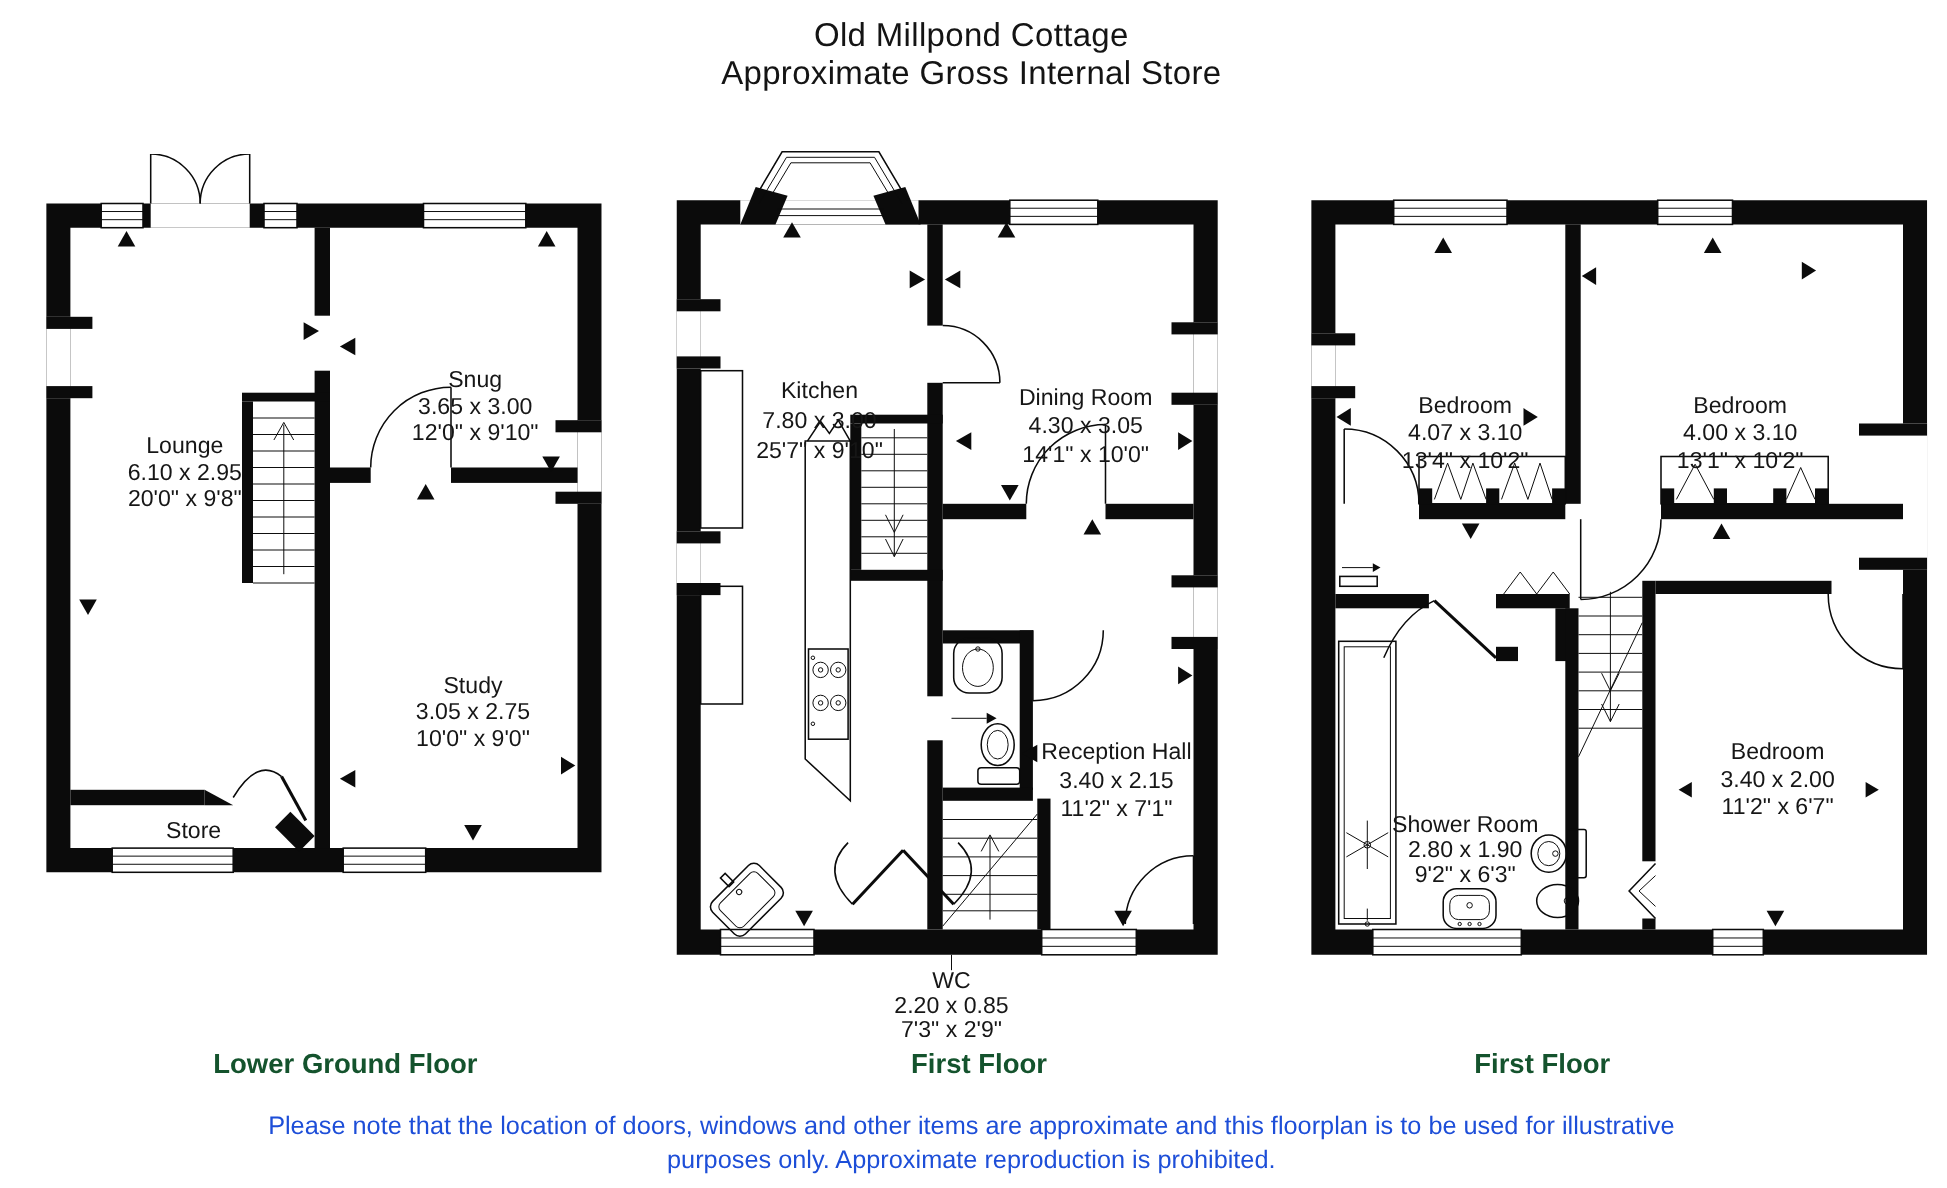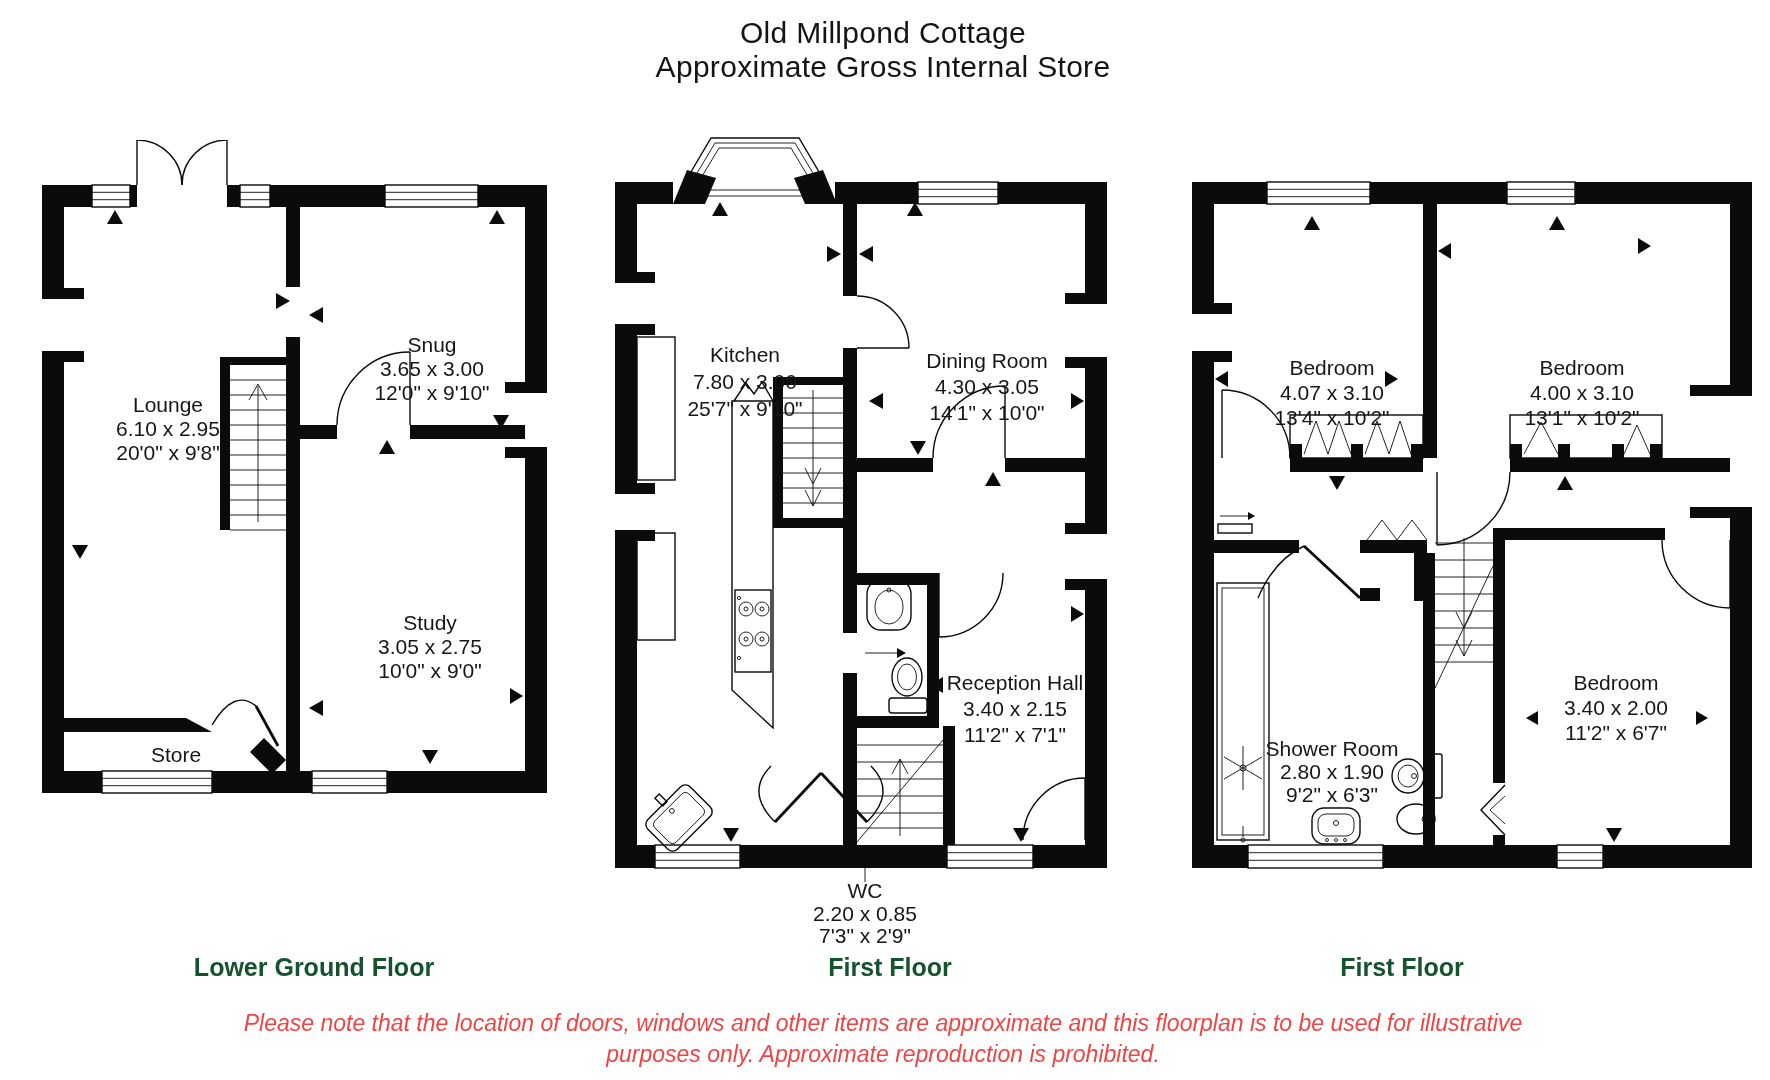--- a/index.html
+++ b/index.html
@@ -3,21 +3,21 @@
 <meta charset="utf-8">
 <style>
   html,body{margin:0;padding:0;background:#ffffff;}
   body{width:1770px;height:1080px;position:relative;overflow:hidden;
        font-family:"Liberation Sans", sans-serif;color:#161616;}
   .title-block{position:absolute;left:0;top:16px;width:1766px;text-align:center;
                font-size:30px;line-height:34px;color:#141414;letter-spacing:.3px;}
   .floor-label{position:absolute;top:953px;transform:translateX(-50%);
                font-size:25px;font-weight:bold;color:#14532d;white-space:nowrap;}
   .disclaimer{position:absolute;left:883px;top:1008px;transform:translateX(-50%);
-              width:1300px;text-align:center;font-size:23px;line-height:31px;color:#ef4444;font-style:italic;}
+              width:1300px;text-align:center;font-size:23px;line-height:31px;color:#1d4ed8;}
   svg{position:absolute;}
   .wall{fill:#0b0b0b;stroke:none;}
   .white{fill:#ffffff;stroke:none;}
   .thin{fill:none;stroke:#0b0b0b;stroke-width:1.4;}
   .hair{fill:none;stroke:#0b0b0b;stroke-width:0.9;}
   .leaf{fill:none;stroke:#0b0b0b;stroke-width:2.8;}
   .mark{fill:#0b0b0b;stroke:none;}
   .lbl{font-family:"Liberation Sans",sans-serif;font-size:21px;fill:#161616;text-anchor:middle;}
 </style>
 </head>

